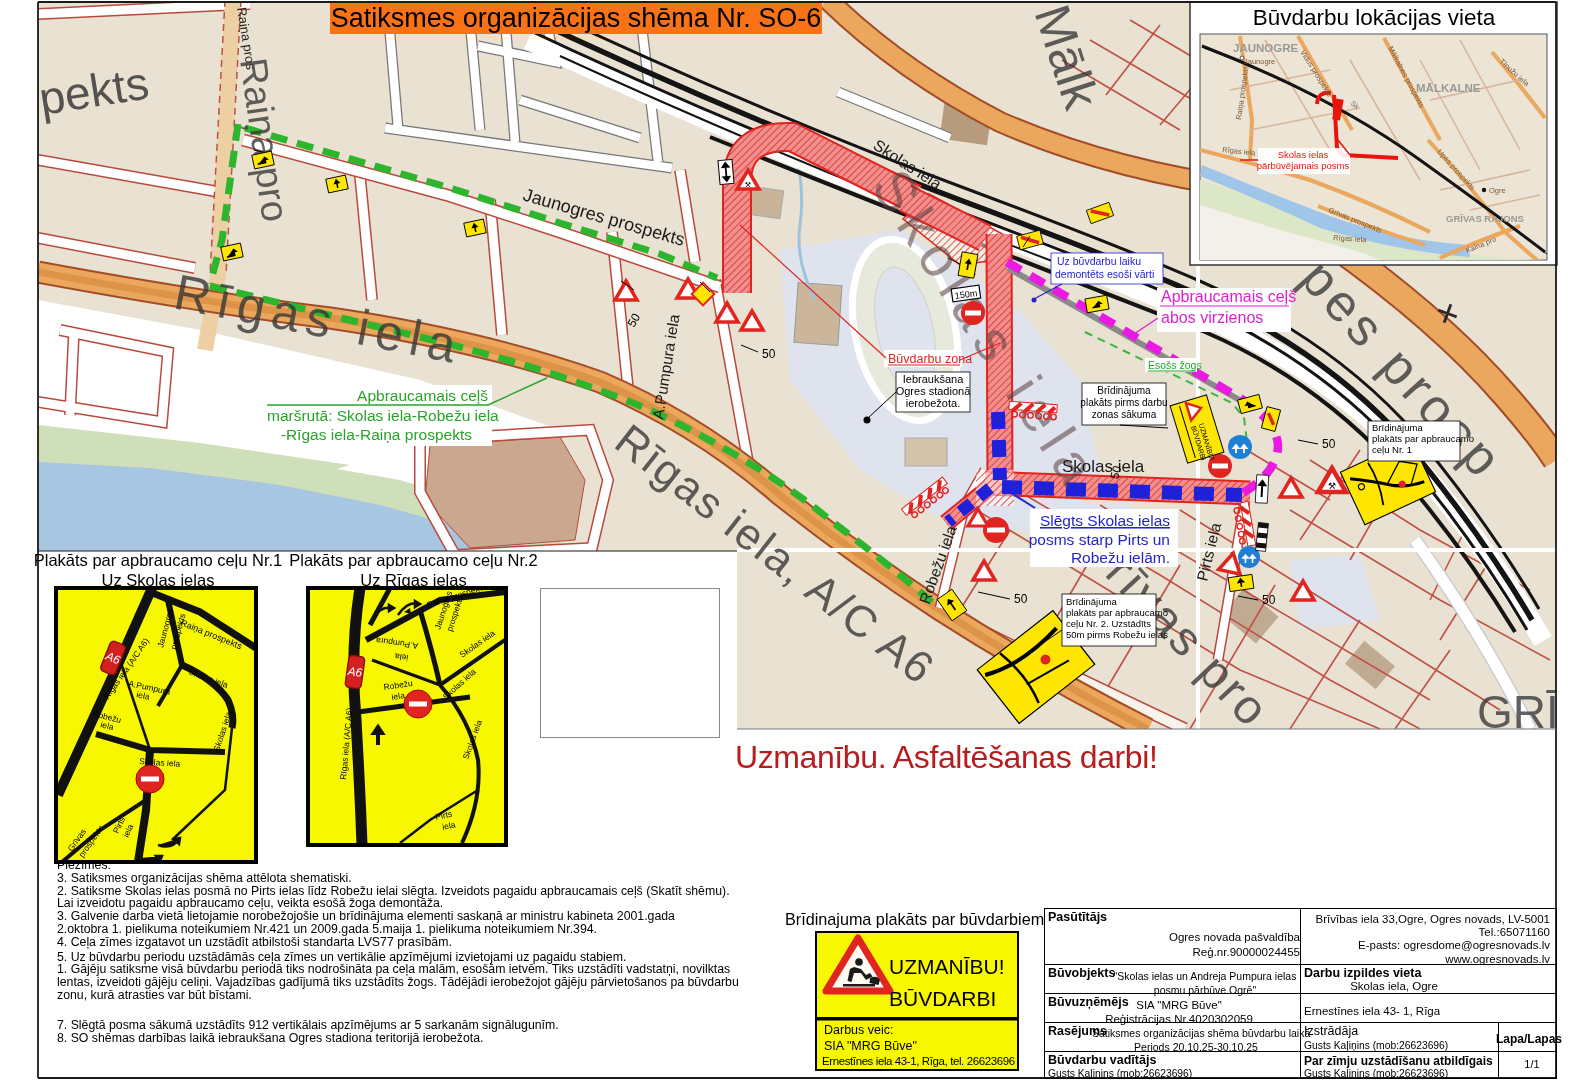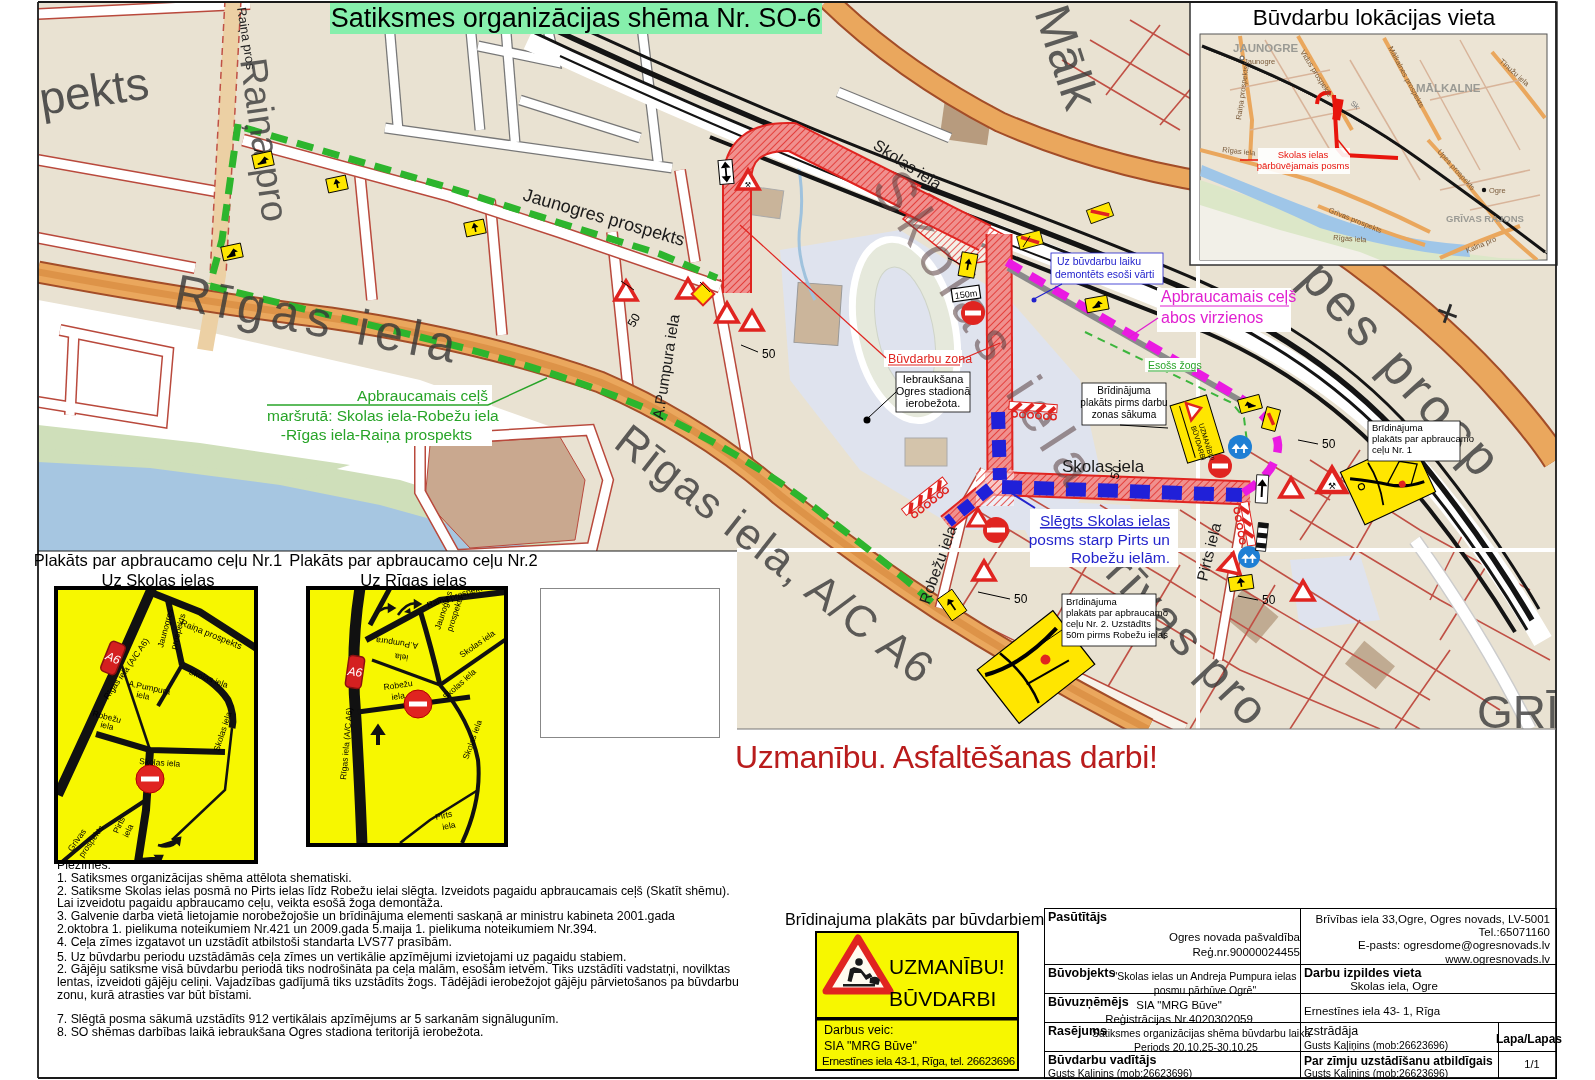--- a/index.html
+++ b/index.html
@@ -757,41 +757,41 @@
 <g stroke="#1a1a1a" stroke-width="1.8">
 <line x1="38" y1="2" x2="1556" y2="2"></line>
 <line x1="38" y1="2" x2="38" y2="1078"></line>
 <line x1="1556" y1="2" x2="1556" y2="1078"></line>
 <line x1="38" y1="1078" x2="1556" y2="1078"></line>
 <line x1="38" y1="551" x2="737" y2="551" stroke-width="1.2"></line>
 <line x1="737" y1="729" x2="1556" y2="729" stroke-width="1" stroke="#777"></line>
 </g>
 </svg>
 
-<div class="abs" style="left:330px;top:3px;width:492px;background:#86efac;text-align:center;font-size:27px;color:#000">Satiksmes organizācijas shēma Nr. SO-6</div>
+<div class="abs" style="left:330px;top:3px;width:492px;background:#f97316;text-align:center;font-size:27px;color:#000">Satiksmes organizācijas shēma Nr. SO-6</div>
 
 <div class="abs" style="left:33px;top:551px;width:250px;text-align:center;font-size:16.5px;line-height:19.5px;white-space:nowrap">Plakāts par apbraucamo ceļu Nr.1<br>Uz Skolas ielas</div>
 
 <div class="abs" style="left:289px;top:551px;width:249px;text-align:center;font-size:16.5px;line-height:19.5px;white-space:nowrap">Plakāts par apbraucamo ceļu Nr.2<br>Uz Rīgas ielas</div>
 
 <div class="abs" style="left:540px;top:588px;width:178px;height:148px;border:1px solid #888;background:#fff"></div>
 
 <div class="abs" style="left:57px;top:859px;width:700px;font-size:12.3px;line-height:12.8px;color:#000;white-space:nowrap">
 <div>Piezīmes:</div>
-<div>1. Satiksmes organizācijas shēma attēlota shematiski.</div>
+<div>3. Satiksmes organizācijas shēma attēlota shematiski.</div>
 <div>2. Satiksme Skolas ielas posmā no Pirts ielas līdz Robežu ielai slēgta. Izveidots pagaidu apbraucamais ceļš (Skatīt shēmu).</div>
 <div>Lai izveidotu pagaidu apbraucamo ceļu, veikta esošā žoga demontāža.</div>
 <div>3. Galvenie darba vietā lietojamie norobežojošie un brīdinājuma elementi saskaņā ar ministru kabineta 2001.gada</div>
 <div>2.oktobra 1. pielikuma noteikumiem Nr.421 un 2009.gada 5.maija 1. pielikuma noteikumiem Nr.394.</div>
 <div>4. Ceļa zīmes izgatavot un uzstādīt atbilstoši standarta LVS77 prasībām.</div>
 <div style="margin-top:2px">5. Uz būvdarbu periodu uzstādāmās ceļa zīmes un vertikālie apzīmējumi izvietojami uz pagaidu stabiem.</div>
-<div>2. Gājēju satiksme visā būvdarbu periodā tiks nodrošināta pa ceļa malām, esošām ietvēm. Tiks uzstādīti vadstatņi, novilktas</div>
+<div>1. Gājēju satiksme visā būvdarbu periodā tiks nodrošināta pa ceļa malām, esošām ietvēm. Tiks uzstādīti vadstatņi, novilktas</div>
 <div>lentas, izveidoti gājēju celiņi. Vajadzības gadījumā tiks uzstādīts žogs. Tādējādi ierobežojot gājēju pārvietošanos pa būvdarbu</div>
 <div>zonu, kurā atrasties var būt bīstami.</div>
-<div style="margin-top:11px">7. Slēgtā posma sākumā uzstādīts 912 vertikālais apzīmējums ar 5 sarkanām signālugunīm.</div>
+<div style="margin-top:17px">7. Slēgtā posma sākumā uzstādīts 912 vertikālais apzīmējums ar 5 sarkanām signālugunīm.</div>
 <div>8. SO shēmas darbības laikā iebraukšana Ogres stadiona teritorijā ierobežota.</div>
 </div>
 
 <div class="abs" style="left:735px;top:739px;font-size:32px;color:#b91c1c;letter-spacing:-0.4px">Uzmanību. Asfaltēšanas darbi!</div>
 
 <div class="abs" style="left:785px;top:910px;font-size:16.2px;white-space:nowrap">Brīdinajuma plakāts par būvdarbiem</div>
 
 <div class="abs" style="left:815px;top:931px;width:200px;height:136px;background:#f7f700;border:2px solid #000">
 <svg width="200" height="136" viewBox="0 0 200 136" style="position:absolute;left:0;top:0">
 

